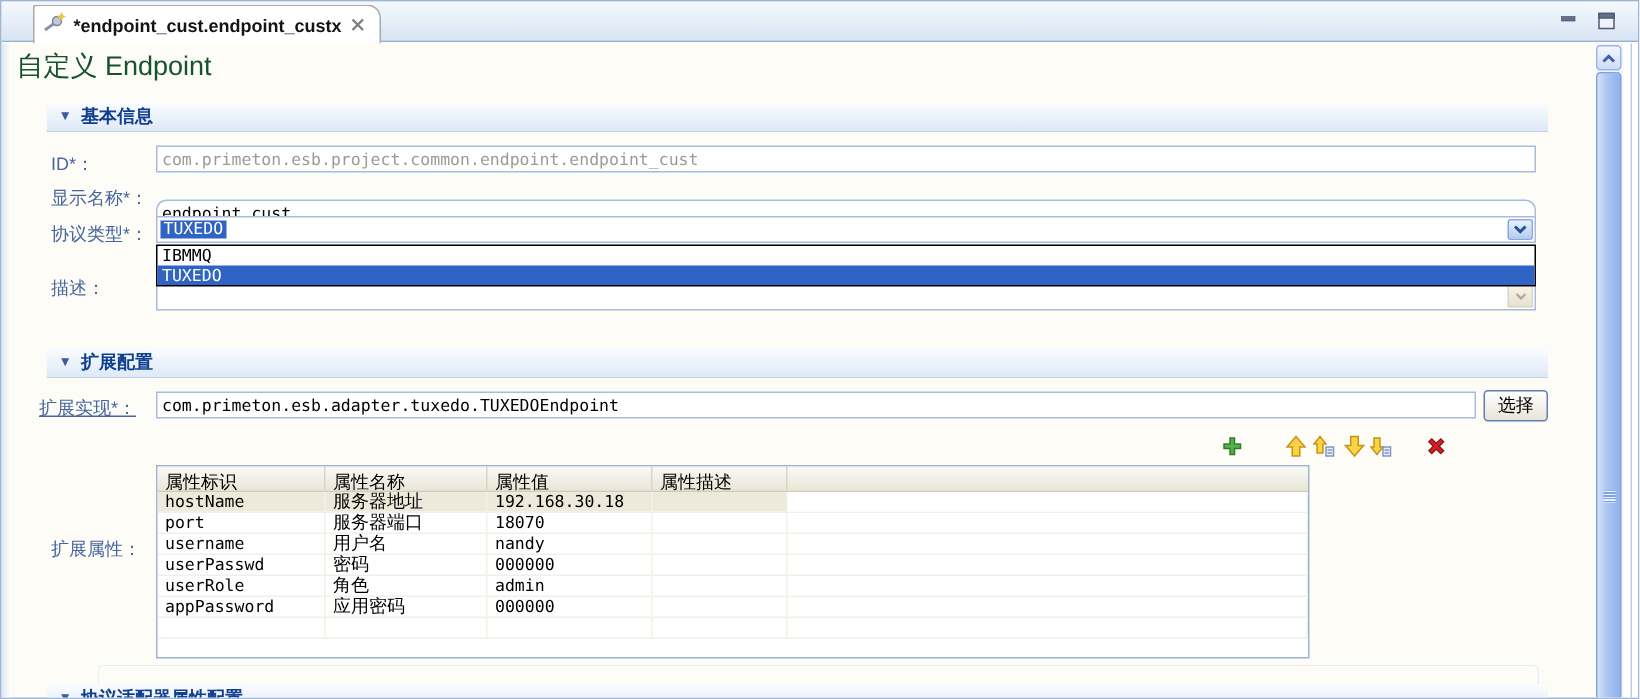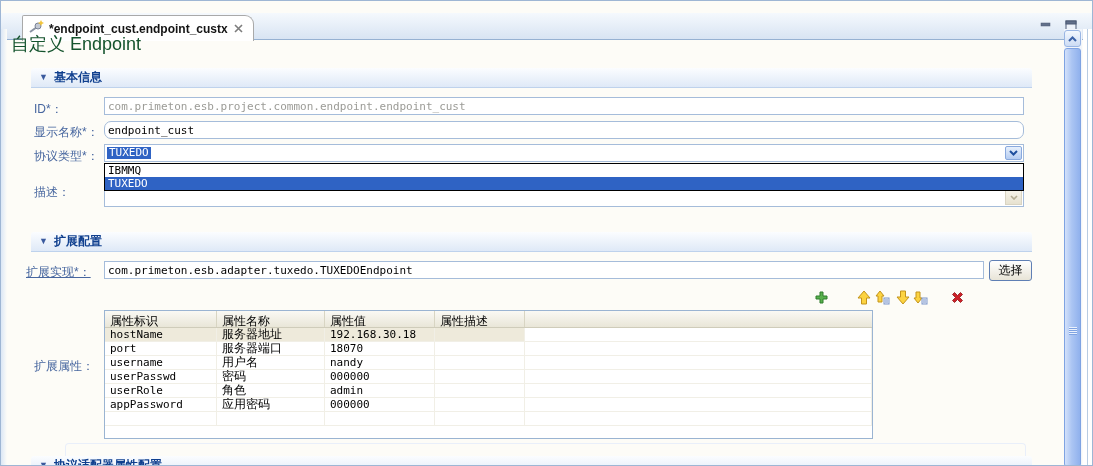--- a/index.html
+++ b/index.html
@@ -1,20 +1,20 @@
 <!DOCTYPE html>
 <html><head>
 <meta charset="utf-8">
 <style>
   html,body{margin:0;padding:0;background:#fff;}
   .stage{position:relative;width:1093px;height:466px;overflow:hidden;background:#fdfcf7;
          font-family:"Liberation Sans",sans-serif;border:1px solid #9eb6d4;box-sizing:border-box;}
 
   
-  .tabbar{position:absolute;left:0;top:12px;width:1093px;height:27px;
+  .tabbar{position:absolute;left:0;top:0;width:1093px;height:27px;
           background:linear-gradient(#f5f9fd,#d8e4f3);border-bottom:1px solid #96b1d2;box-sizing:border-box;}
   .tab{position:absolute;left:21px;top:2px;height:25px;background:#fff;border:1px solid #a9a9a9;border-bottom:none;
        border-radius:2px 9px 0 0;display:flex;align-items:center;gap:5px;padding:0 9px 0 6px;}
   .tab-label{font-weight:bold;font-size:12px;color:#141414;white-space:nowrap;}
   .tab-close{width:11px;height:11px;display:flex;align-items:center;justify-content:center;}
   .winbtn{position:absolute;top:7px;width:14px;height:12px;display:flex;align-items:flex-start;justify-content:center;cursor:default;}
 
   
   .left-strip{position:absolute;left:0;top:28px;width:6px;height:438px;background:linear-gradient(90deg,#dbe7f6,#fdfcf7);}
   .right-line{position:absolute;left:1086px;top:28px;width:1px;height:438px;background:#b9cce2;}
@@ -121,21 +121,21 @@
 
   <div class="section" style="top:67px;">
     <span class="tri">▼</span>
     <span class="stitle">基本信息</span>
   </div>
 
   <div class="flabel" style="top:100px;">ID*：</div>
   <div class="tinput gray" style="top:96px;">com.primeton.esb.project.common.endpoint.endpoint_cust</div>
 
   <div class="flabel" style="top:123px;">显示名称*：</div>
-  <div class="tinput" style="top:120px;border-radius:7px;">endpoint_cust</div>
+  <div class="tinput" style="top:132px;border-radius:7px;">endpoint_cust</div>
 
   <div class="flabel" style="top:147px;">协议类型*：</div>
   <div class="combo">
     <span class="combo-sel">TUXEDO</span>
     <span class="combo-btn">
       <svg width="9" height="6" viewBox="0 0 9 6">
           <path d="M1 1 L4.5 4.5 L8 1" stroke="#1f4f9e" stroke-width="2" fill="none"></path>
         </svg>
     </span>
   </div>

